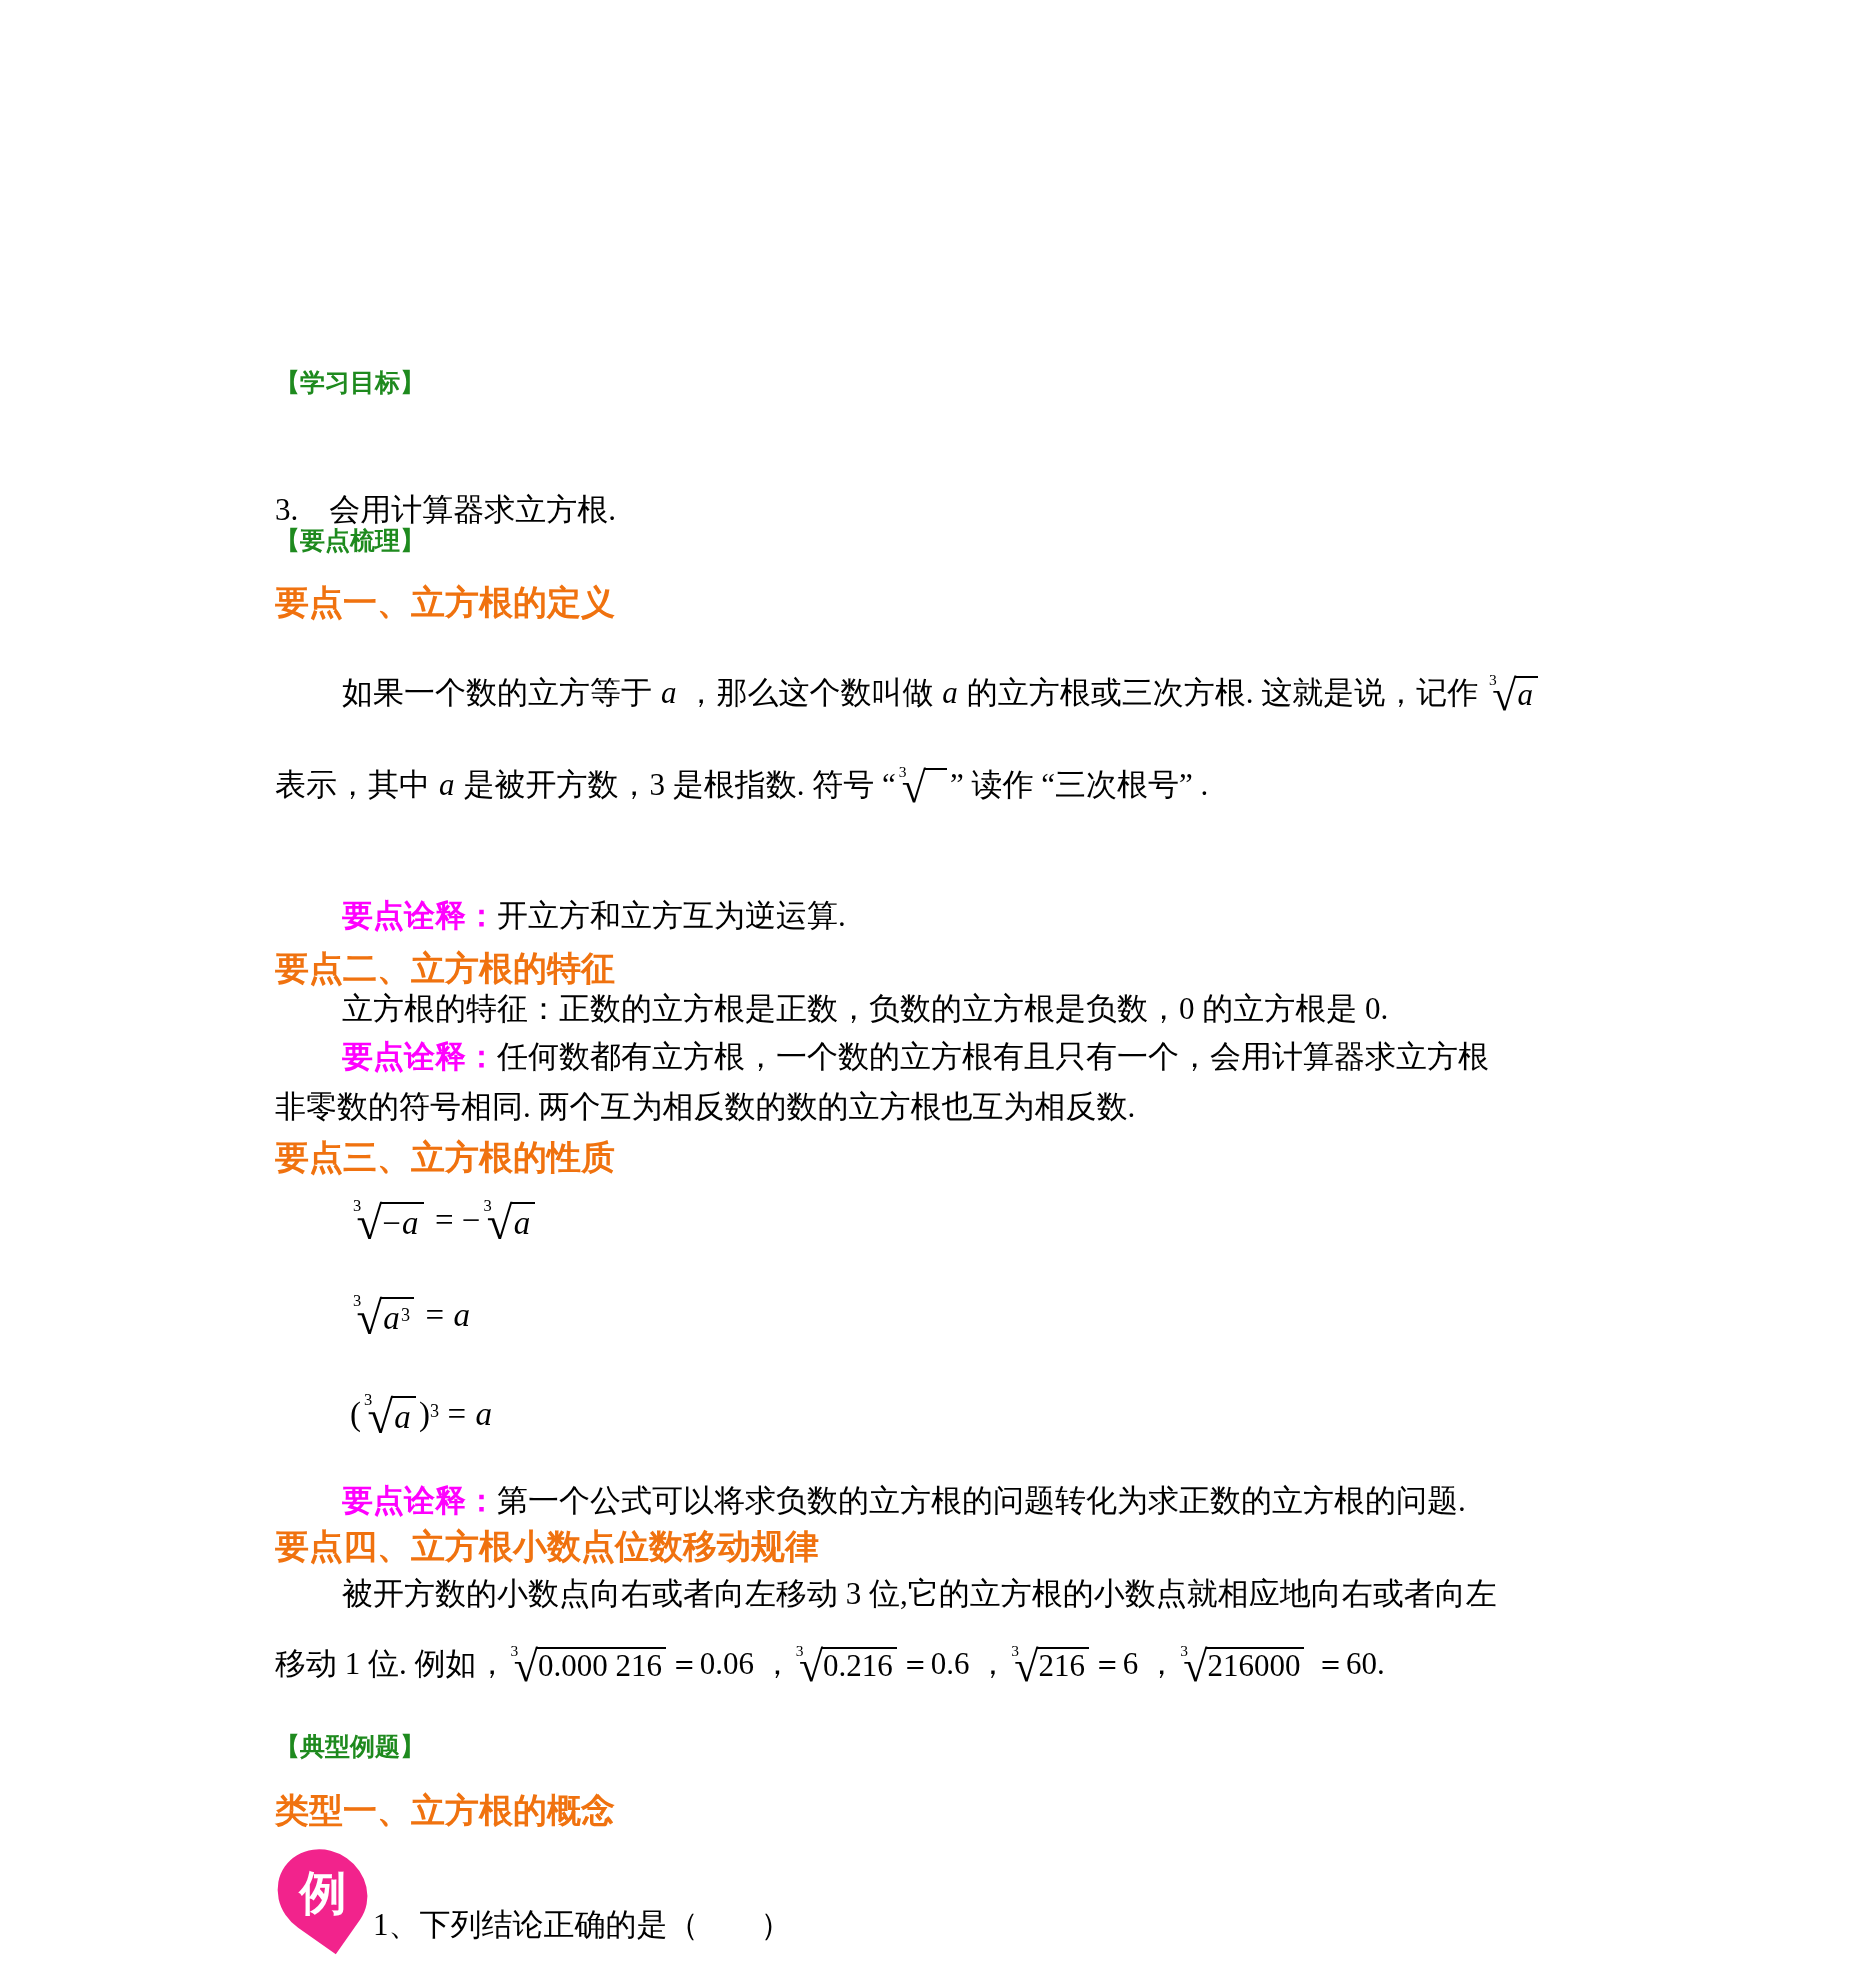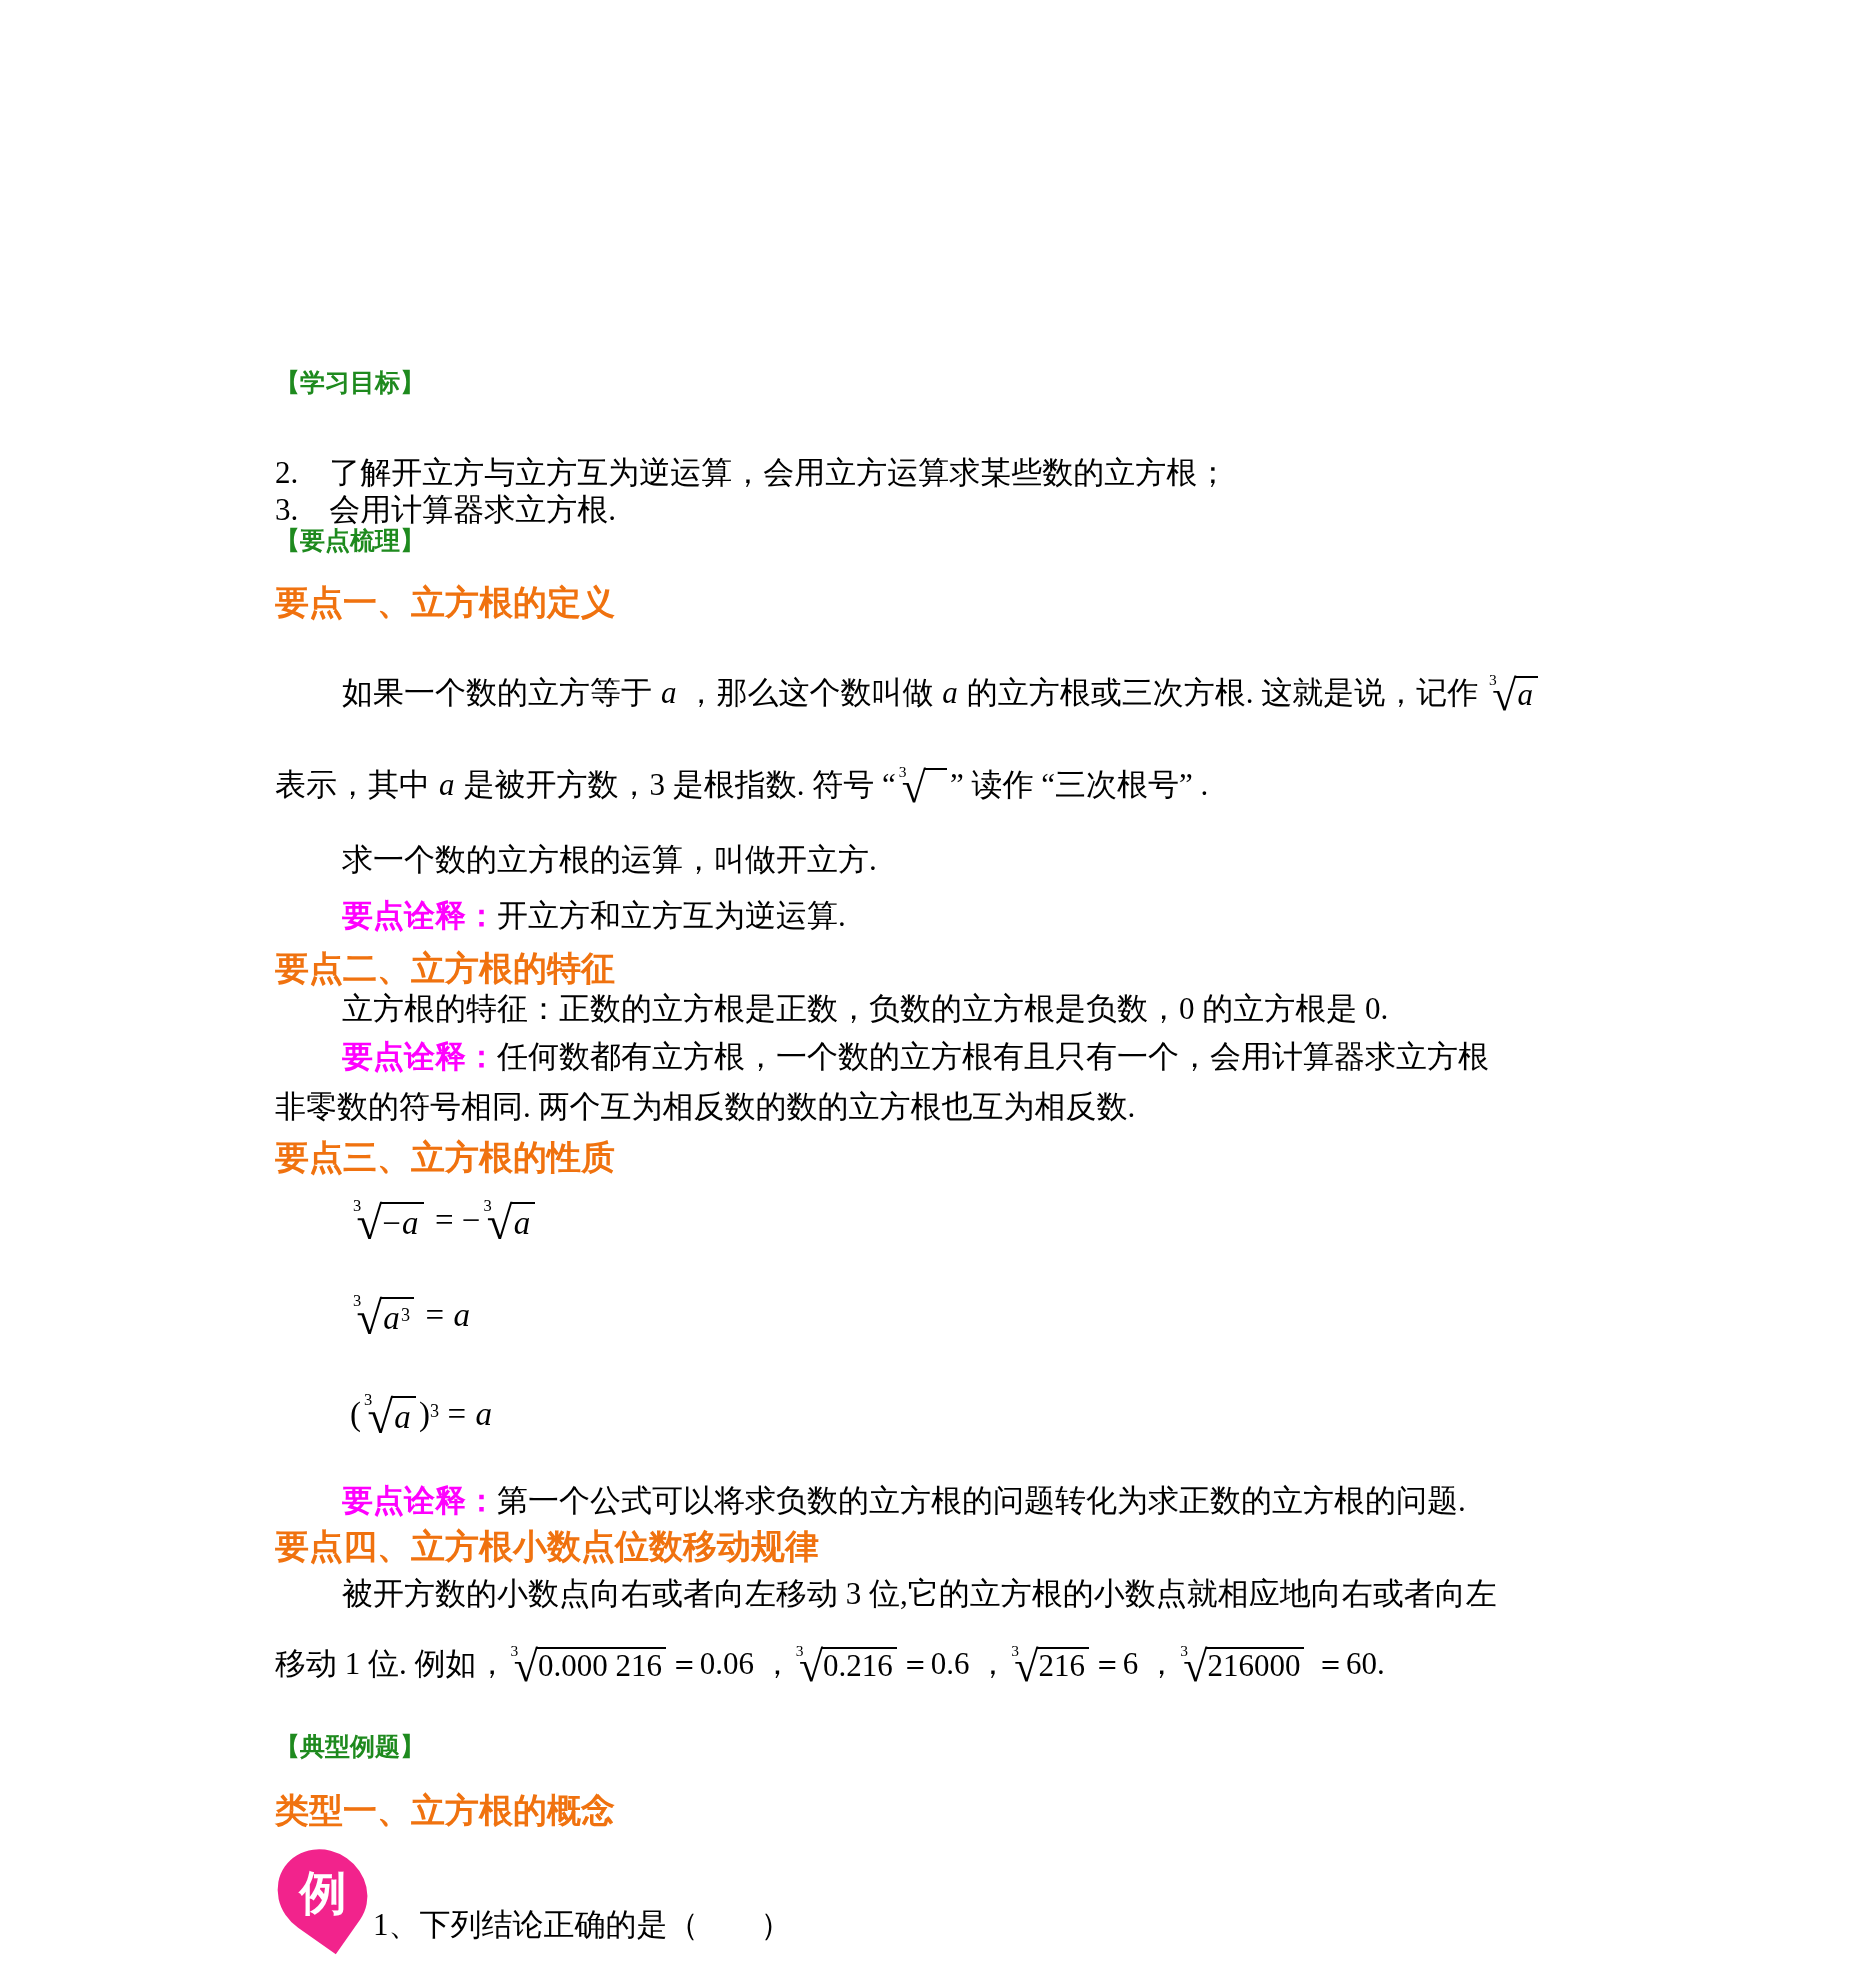--- a/index.html
+++ b/index.html
@@ -37,37 +37,35 @@
   .badge span{transform:rotate(55deg);color:#fff;font-size:47px;font-weight:bold;
     font-family:"Liberation Sans","DejaVu Sans",sans-serif;}
 </style>
 </head>
 <body>
 
 <div class="page">
 
 
   <div class="abs h-green" style="top:367px">【学习目标】</div>
-  <div class="abs body-line" style="top:454px">2.　了解开立方与立方互为逆运算，会用立方运算求某些数的立方根；</div>
   <div class="abs body-line" style="top:491px">3.　会用计算器求立方根.</div>
 
   <div class="abs h-green" style="top:525px">【要点梳理】</div>
 
   <div class="abs h-orange" style="top:582px">要点一、立方根的定义</div>
   <div class="abs body-line indent" style="top:674px">如果一个数的立方等于 <i class="mvar">a</i> ，那么这个数叫做 <i class="mvar">a</i> 的立方根或三次方根. 这就是说，记作 <span class="root">
         <span class="ridx">3</span>
         <span class="rsign">√</span>
         <span class="rcand"><i class="mvar">a</i></span>
       </span></div>
   <div class="abs body-line" style="top:766px">表示，其中 <i class="mvar">a</i> 是被开方数，3 是根指数. 符号 “<span class="root">
         <span class="ridx">3</span>
         <span class="rsign">√</span>
         <span class="rcand">&nbsp;&nbsp;</span>
       </span>” 读作 “三次根号” .</div>
-  <div class="abs body-line indent" style="top:841px">求一个数的立方根的运算，叫做开立方.</div>
   <div class="abs body-line indent" style="top:897px"><span class="note-label">要点诠释：</span><span>开立方和立方互为逆运算.</span></div>
 
   <div class="abs h-orange" style="top:948px">要点二、立方根的特征</div>
   <div class="abs body-line indent" style="top:990px">立方根的特征：正数的立方根是正数，负数的立方根是负数，0 的立方根是 0.</div>
   <div class="abs body-line indent" style="top:1038px"><span class="note-label">要点诠释：</span><span>任何数都有立方根，一个数的立方根有且只有一个，会用计算器求立方根</span></div>
   <div class="abs body-line" style="top:1088px">非零数的符号相同.  两个互为相反数的数的立方根也互为相反数.</div>
 
   <div class="abs h-orange" style="top:1137px">要点三、立方根的性质</div>
   <div class="abs formula" style="top:1200px;left:350px"><span class="root">
         <span class="ridx">3</span>

